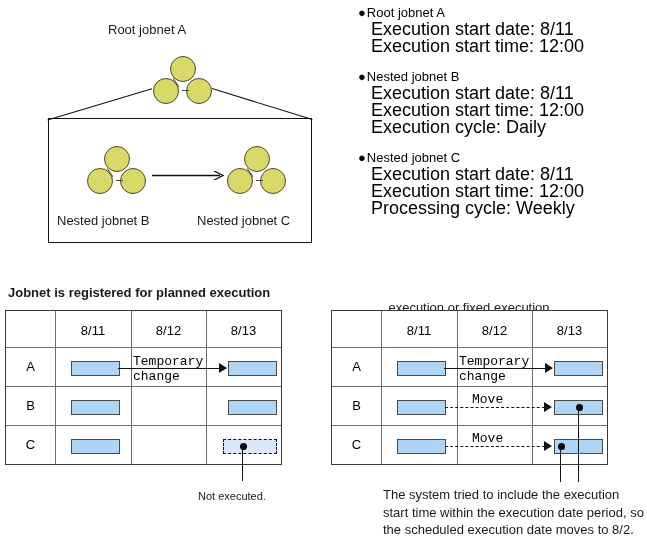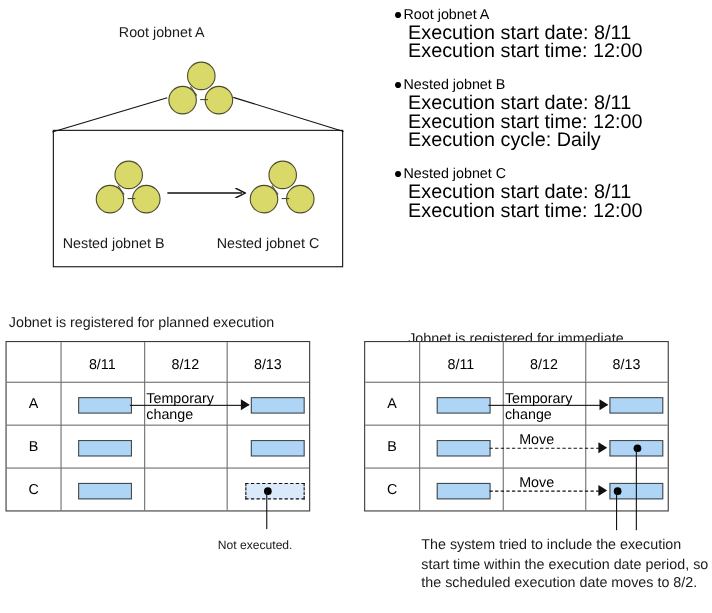--- a/index.html
+++ b/index.html
@@ -48,21 +48,21 @@
 
   
   #legend{left:358px;top:4px;width:285px;}
   .legend-group{margin-bottom:13px;}
   .legend-head{font-size:13px;line-height:17px;display:flex;align-items:flex-start;}
   .bullet{font-size:13px;line-height:17px;margin-right:1px;}
   .legend-line{font-size:18px;line-height:17px;padding-left:13px;}
 
   
   .tbl-caption{font-size:13px;line-height:16px;}
-  #caption-left{left:8px;top:285px;}
+  #caption-left{left:8px;top:285px;font-weight:bold;}
   #caption-right{left:331px;top:268px;width:276px;text-align:center;}
 
   .sched-table{position:absolute;border:1.5px solid #3a3a3a;box-sizing:border-box;background:#fff;}
   .sched-table .vline,
   .sched-table .hline{position:absolute;background:#6e6e6e;}
   .sched-table .vline{width:1.4px;top:0;bottom:0;}
   .sched-table .hline{height:1.4px;left:0;right:0;}
   .hdr-cell{position:absolute;font-size:13px;text-align:center;top:12px;}
   .row-label{position:absolute;font-size:13px;text-align:center;}
 
@@ -76,21 +76,21 @@
   }
   .dot{position:absolute;width:7px;height:7px;border-radius:50%;background:#000;}
   .flowline{position:absolute;height:1.3px;background:#111;}
   .dashline{position:absolute;height:0;border-top:1.6px dashed #111;}
   .arrowhead{
     position:absolute;width:0;height:0;
     border-top:5px solid transparent;border-bottom:5px solid transparent;
     border-left:8px solid #111;
   }
   .leader{position:absolute;width:1.3px;background:#111;}
-  .cell-note{position:absolute;font-size:13px;line-height:15px;white-space:pre;}
+  .cell-note{position:absolute;font-size:13px;line-height:15px;white-space:pre;font-family:Liberation Mono, monospace;}
 
   #note-not-executed{left:198px;top:488px;font-size:11px;}
   #note-bottom{left:383px;top:486px;width:264px;font-size:13px;line-height:17.5px;}
 </style>
 </head>
 <body>
 
 <div class="abs" id="diagram-panel">
 
   <div class="abs txt" id="root-title">Root jobnet A</div>
@@ -154,20 +154,21 @@
     <div class="legend-line">Execution cycle: Daily</div>
   </div>
 
   <div class="legend-group">
     <div class="legend-head">
       <span class="bullet">●</span>
       <span>Nested jobnet C</span>
     </div>
     <div class="legend-line">Execution start date: 8/11</div>
     <div class="legend-line">Execution start time: 12:00</div>
+    <div class="legend-line">Processing cycle: Weekly</div>
   </div>
 </div>
 
 <div class="abs txt tbl-caption" id="caption-left">Jobnet is registered for planned execution</div>
 
 <div class="sched-table" id="table-left" style="left:5px;top:310px;width:277px;height:155px;">
   <div class="vline" style="left:49px;"></div>
   <div class="vline" style="left:125px;"></div>
   <div class="vline" style="left:200px;"></div>
   <div class="hline" style="top:36px;"></div>
@@ -194,21 +195,20 @@
 
   <div class="bar" style="left:65px;top:128px;width:49px;"></div>
   <div class="bar-dashed" style="left:217px;top:128px;width:54px;"></div>
   <div class="dot" style="left:234px;top:132px;"></div>
 </div>
 
 <div class="leader" id="leader-not-executed" style="left:242px;top:445px;height:36px;"></div>
 <div class="abs txt" id="note-not-executed">Not executed.</div>
 
 <div class="abs txt tbl-caption" id="caption-right">
-  <div>Jobnet is registered for immediate</div>
   <div>execution or fixed execution</div>
 </div>
 
 <div class="sched-table" id="table-right" style="left:331px;top:310px;width:277px;height:155px;">
   <div class="vline" style="left:49px;"></div>
   <div class="vline" style="left:125px;"></div>
   <div class="vline" style="left:200px;"></div>
   <div class="hline" style="top:36px;"></div>
   <div class="hline" style="top:75px;"></div>
   <div class="hline" style="top:114px;"></div>

